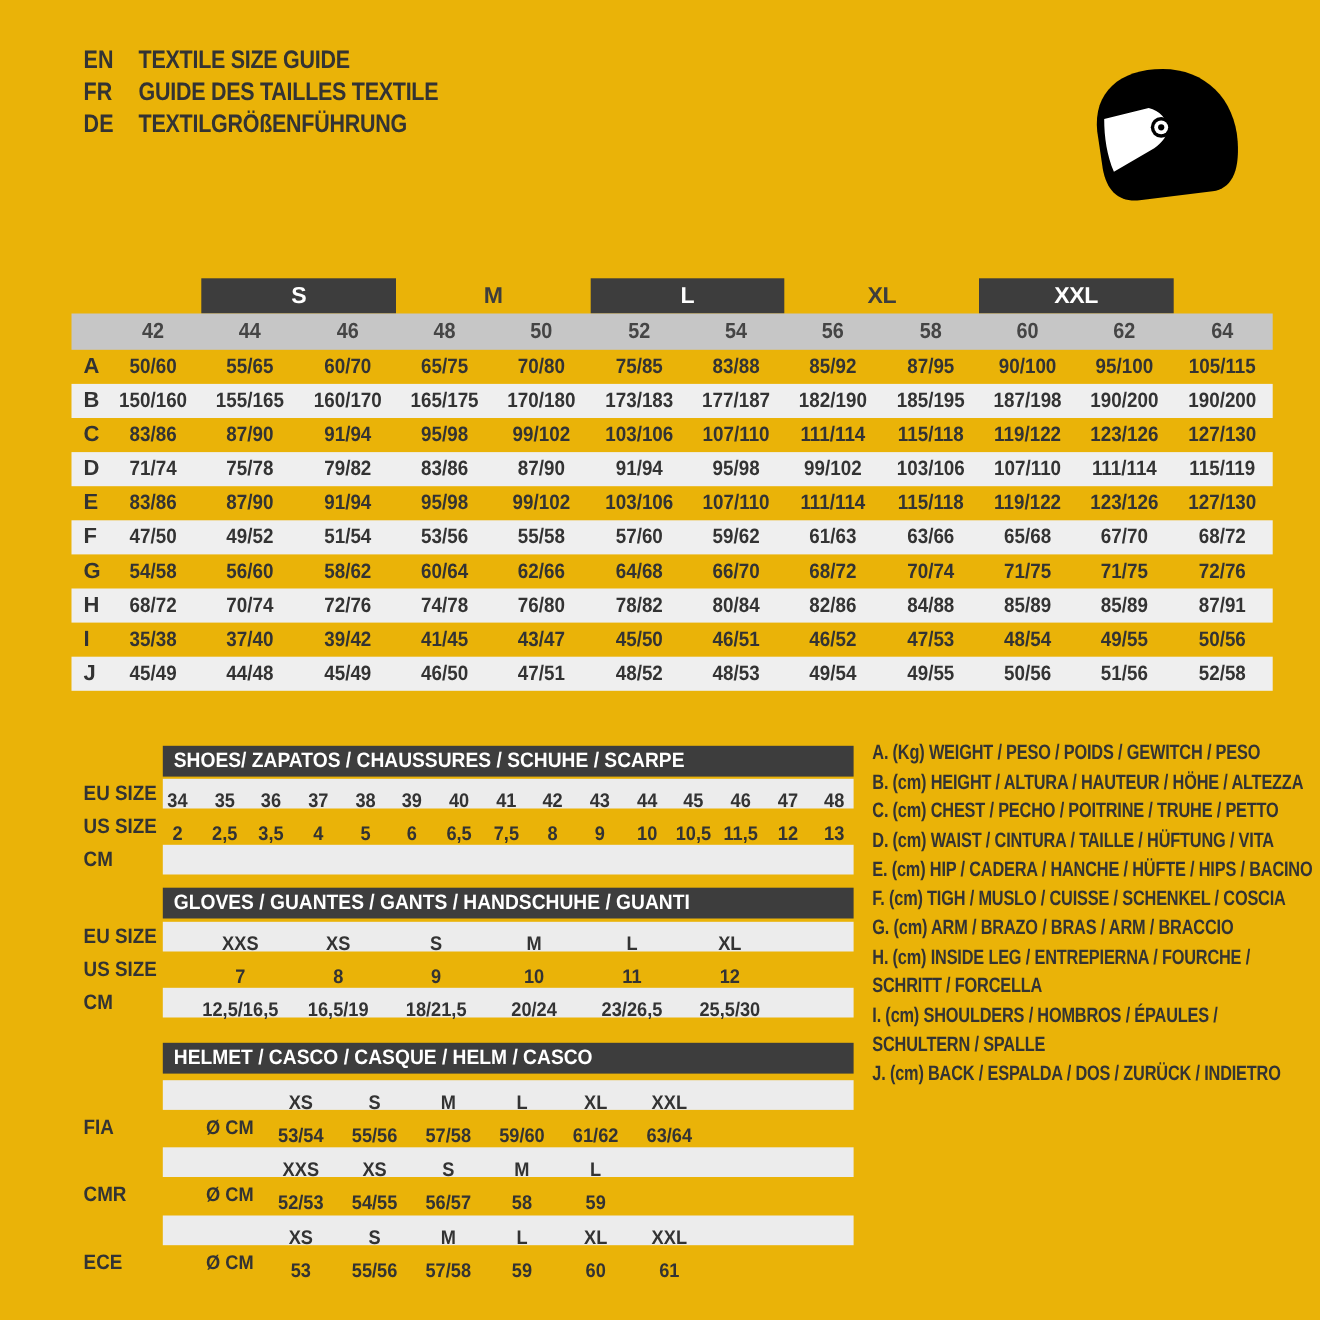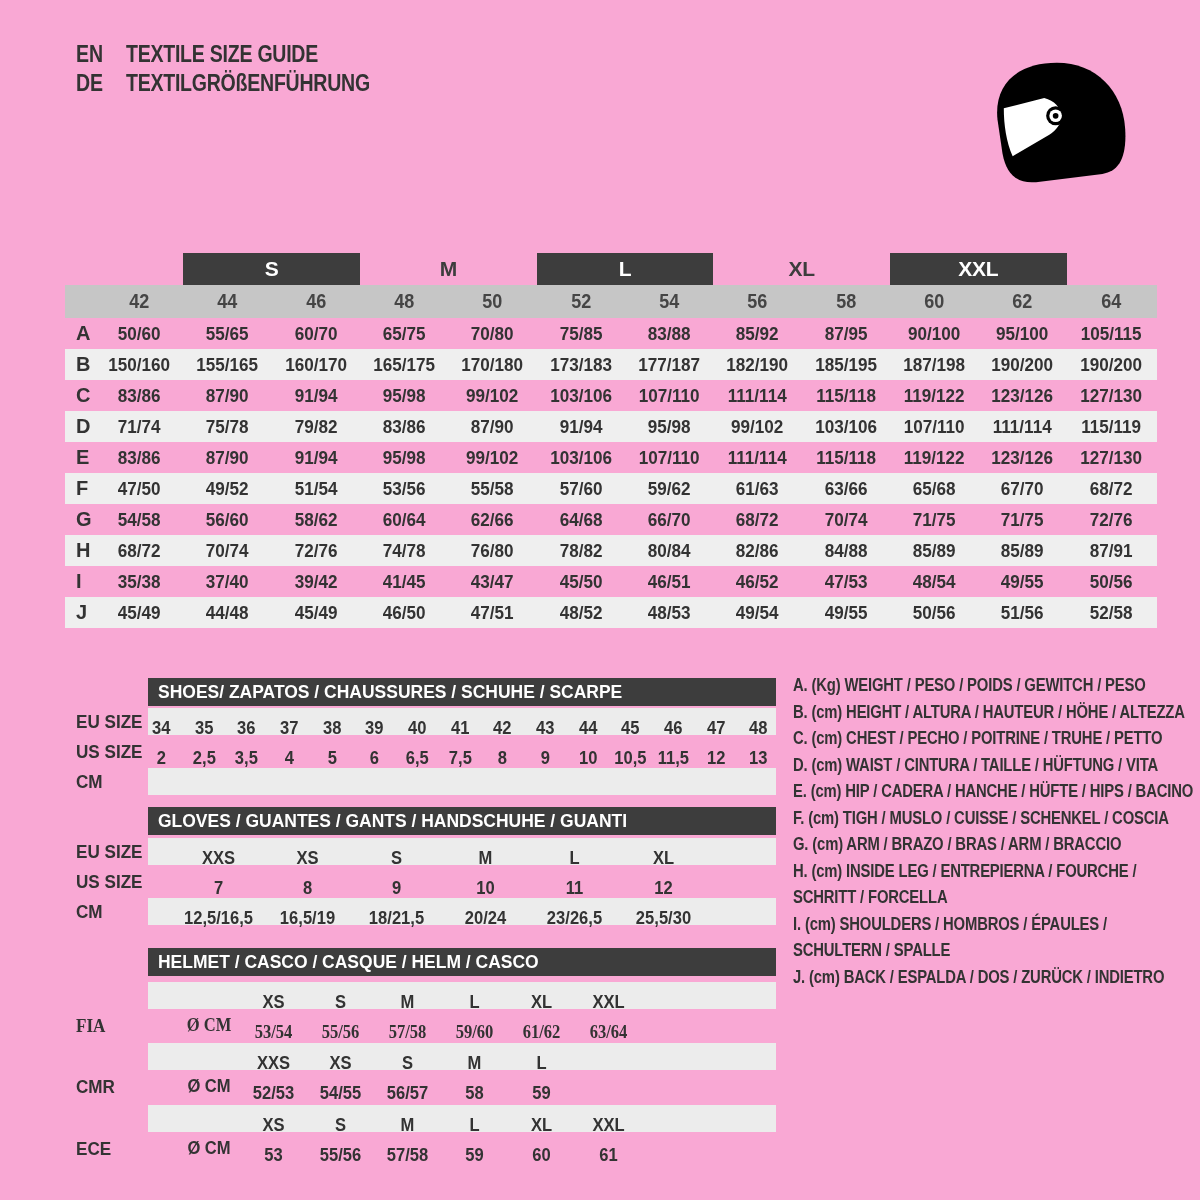--- a/index.html
+++ b/index.html
@@ -1,17 +1,17 @@
 <!DOCTYPE html>
 <html><head>
 <meta charset="utf-8">
 <style>
   html,body{margin:0;padding:0;background:#fff;}
   body{width:1200px;height:1200px;position:relative;font-family:"Liberation Sans",sans-serif;font-weight:bold;color:#333;}
-  .page{position:absolute;inset:0;overflow:hidden;background:#f9a8d4;padding-left:16px;}
+  .page{position:absolute;inset:0;overflow:hidden;background:#eab308;padding-left:16px;}
 
   
   .lang-header{position:absolute;left:76px;top:40px;}
   .lang-row{display:flex;height:29px;align-items:center;font-size:23px;}
   .lang-code{width:50px;transform:scaleX(.85);transform-origin:0 50%;white-space:nowrap;}
   .lang-title{transform:scaleX(.85);transform-origin:0 50%;white-space:nowrap;letter-spacing:-0.3px;}
 
   
   .helmet-icon{position:absolute;left:976px;top:38px;width:158px;height:172px;}
 
@@ -49,20 +49,24 @@
 </style>
 </head>
 <body>
 
 <div class="page">
 
   <div class="lang-header">
       <div class="lang-row">
         <div class="lang-code">EN</div>
         <div class="lang-title">TEXTILE SIZE GUIDE</div>
+      </div>
+      <div class="lang-row">
+        <div class="lang-code">FR</div>
+        <div class="lang-title">GUIDE DES TAILLES TEXTILE</div>
       </div>
       <div class="lang-row">
         <div class="lang-code">DE</div>
         <div class="lang-title">TEXTILGRÖßENFÜHRUNG</div>
       </div>
     </div>
 
   <svg class="helmet-icon" viewBox="0 0 250 210" aria-hidden="true">
     <path fill="#000" d="M128 8 C190 8 232 52 236 112 C239 158 226 180 200 184 L95 197 C65 200 48 184 42 152 L34 98 C28 42 66 8 128 8 Z"></path>
     <path fill="#fff" d="M44 80 L108 64 C124 68 134 79 135 92 C136 103 128 114 116 122 L58 156 C48 133 44 106 44 80 Z"></path>
@@ -374,21 +378,21 @@
           <div class="rband"></div>
           <div class="rgrid helmet">
             <div class="scell">XS</div>
             <div class="scell">S</div>
             <div class="scell">M</div>
             <div class="scell">L</div>
             <div class="scell">XL</div>
             <div class="scell">XXL</div>
           </div>
         </div>
-        <div class="srow" style="top: 1012px; font-family: Liberation Serif, serif;">
+        <div class="srow" style="top: 1012px;">
           <div class="rlabel">FIA</div>
           <div class="unit-cell">Ø CM</div>
           <div class="rgrid helmet">
             <div class="scell">53/54</div>
             <div class="scell">55/56</div>
             <div class="scell">57/58</div>
             <div class="scell">59/60</div>
             <div class="scell">61/62</div>
             <div class="scell">63/64</div>
           </div>

